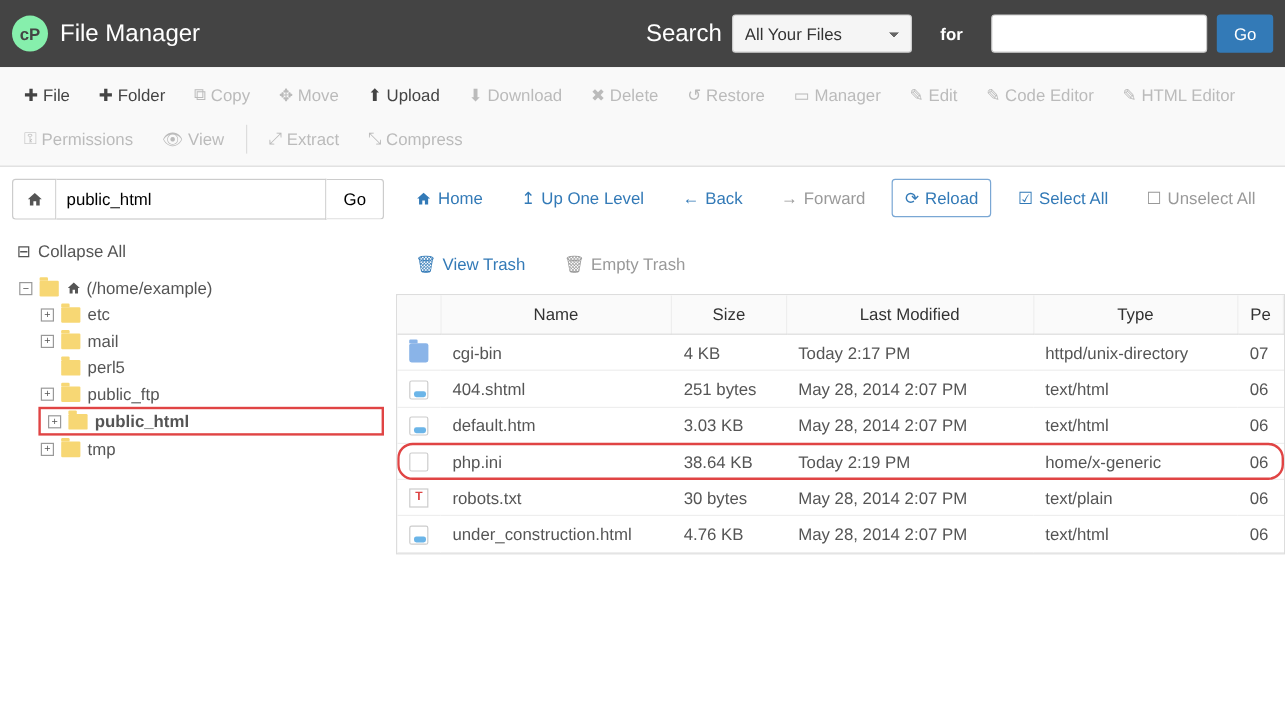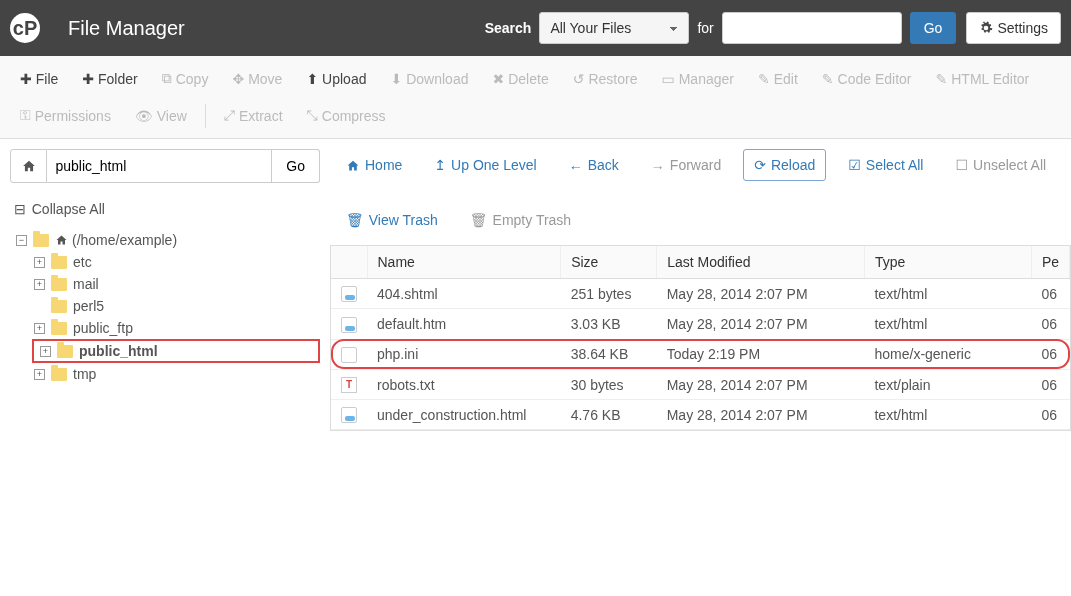--- a/index.html
+++ b/index.html
@@ -1,25 +1,25 @@
 <!DOCTYPE html>
 <html><head>
 <meta charset="utf-8">
 <style>
 * { margin: 0; padding: 0; box-sizing: border-box; font-family: "Helvetica Neue", Helvetica, Arial, sans-serif; }
 body { width: 1071px; height: 596px; overflow: hidden; background: #fff; font-size: 13px; color: #555; }
 
 
 .header { background: #444; color: #fff; height: 56px; display: flex; align-items: center; padding: 0 10px; }
-.logo { width: 30px; height: 30px; background: #ffffff; border-radius: 50%; display: flex; align-items: center; justify-content: center; color: #444; font-weight: bold; font-size: 20px; margin-right: 28px; }
+.logo { width: 30px; height: 30px; background: #86efac; border-radius: 50%; display: flex; align-items: center; justify-content: center; color: #444; font-weight: bold; font-size: 14px; margin-right: 10px; }
 .header-title { font-size: 20px; font-weight: 300; flex: 0 0 auto; }
 .header-spacer { flex: 1; }
-.search-label { margin-right: 8px; font-size: 14px; font-weight: bold; }
+.search-label { margin-right: 8px; font-size: 20px; }
 .search-select { height: 32px; background: #f5f5f5; border: 1px solid #ccc; padding: 0 28px 0 10px; font-size: 14px; color: #333; width: 150px; appearance: none; background-image: linear-gradient(45deg, transparent 50%, #666 50%), linear-gradient(135deg, #666 50%, transparent 50%); background-position: calc(100% - 14px) 14px, calc(100% - 10px) 14px; background-size: 4px 4px; background-repeat: no-repeat; border-radius: 3px;}
-.for-label { margin: 0 8px; font-size: 14px; }
+.for-label { margin: 0 24px; font-size: 14px; font-weight: bold; }
 .search-input { height: 32px; border: 1px solid #ccc; width: 180px; padding: 0 8px; border-radius: 3px; }
 .btn-go { background: #337ab7; color: #fff; border: none; height: 32px; padding: 0 14px; margin-left: 8px; border-radius: 3px; font-size: 14px; cursor: pointer; }
 .btn-settings { background: #fff; color: #333; border: 1px solid #ccc; height: 32px; padding: 0 12px; margin-left: 10px; border-radius: 3px; font-size: 14px; cursor: pointer; display: flex; align-items: center; gap: 4px; }
 
 
 .toolbar { background: #f9f9f9; border-bottom: 1px solid #ddd; padding: 6px 10px; display: flex; flex-wrap: wrap; gap: 4px; align-items: center; }
 .tb-btn { border: none; background: transparent; padding: 8px 10px; font-size: 14px; cursor: pointer; display: inline-flex; align-items: center; gap: 4px; color: #444; border-radius: 3px; }
 .tb-btn.disabled { color: #bbb; cursor: default; }
 .tb-sep { width: 1px; height: 24px; background: #ddd; margin: 0 4px; }
 
@@ -49,21 +49,21 @@
 
 .content { flex: 1; display: flex; flex-direction: column; }
 .navbar { display: flex; align-items: center; gap: 12px; padding: 10px 6px; flex-wrap: wrap; }
 .nav-btn { border: none; background: transparent; padding: 7px 10px; font-size: 14px; cursor: pointer; display: inline-flex; align-items: center; gap: 5px; border-radius: 3px; }
 .nav-btn.blue { color: #337ab7; }
 .nav-btn.gray { color: #999; }
 .nav-btn.boxed { border: 1px solid #7aa7d4; color: #337ab7; }
 
 .table-wrap { border: 1px solid #ddd; overflow: hidden; }
 .ftable { width: 100%; border-collapse: collapse; font-size: 14px; }
-.ftable th { text-align: left; padding: 8px 10px; border-bottom: 1px solid #ddd; border-right: 1px solid #eee; font-weight: normal; color: #333; background: #fafafa; }
+.ftable th { text-align: center; padding: 8px 10px; border-bottom: 1px solid #ddd; border-right: 1px solid #eee; font-weight: normal; color: #333; background: #fafafa; }
 .ftable td { padding: 6px 10px; border-bottom: 1px solid #eee; white-space: nowrap; }
 .ftable tr.hl td { }
 .ftable tr.hl { outline: 2px solid #e04444; outline-offset: -2px; border-radius: 13px; }
 .col-ic { width: 36px; text-align: center; }
 .col-name { width: 200px; }
 .col-size { width: 100px; }
 .col-lm { width: 220px; }
 .col-type { width: 180px; }
 .file-icon { width: 16px; height: 16px; display: inline-block; vertical-align: middle; }
 
@@ -88,28 +88,20 @@
   <div class="logo">cP</div>
   <div class="header-title">File Manager</div>
   <div class="header-spacer"></div>
   <span class="search-label">Search</span>
   <select class="search-select">
     <option>All Your Files</option>
   </select>
   <span class="for-label">for</span>
   <input class="search-input" value="" style="">
   <button class="btn-go">Go</button>
-  <button class="btn-settings">
-    <span>
-      <svg width="14" height="14" viewBox="0 0 24 24" fill="#333">
-          <path d="M12 8a4 4 0 100 8 4 4 0 000-8zm9 4l2 1-1 3-2-1a8 8 0 01-2 2l1 2-3 1-1-2a8 8 0 01-3 0l-1 2-3-1 1-2a8 8 0 01-2-2l-2 1-1-3 2-1a8 8 0 010-3l-2-1 1-3 2 1a8 8 0 012-2L6 2l3-1 1 2a8 8 0 013 0l1-2 3 1-1 2a8 8 0 012 2l2-1 1 3-2 1a8 8 0 010 3z" opacity=".9"></path>
-        </svg>
-    </span>
-    <span>Settings</span>
-  </button>
 </div>
 
 <div class="toolbar">
   <button class="tb-btn">
       <span>✚</span>
       <span>File</span>
     </button>
   <button class="tb-btn">
       <span>✚</span>
       <span>Folder</span>
@@ -293,20 +285,28 @@
             <th class="col-ic"></th>
             <th class="col-name">Name</th>
             <th class="col-size">Size</th>
             <th class="col-lm">Last Modified</th>
             <th class="col-type">Type</th>
             <th>Pe</th>
           </tr>
         </thead>
         <tbody id="file-rows">
             <tr>
+              <td class="col-ic"><span class="file-icon fi-folder"></span></td>
+              <td>cgi-bin</td>
+              <td>4 KB</td>
+              <td>Today 2:17 PM</td>
+              <td>httpd/unix-directory</td>
+              <td>07</td>
+            </tr>
+            <tr>
               <td class="col-ic"><span class="file-icon fi-html"></span></td>
               <td>404.shtml</td>
               <td>251 bytes</td>
               <td>May 28, 2014 2:07 PM</td>
               <td>text/html</td>
               <td>06</td>
             </tr>
             <tr>
               <td class="col-ic"><span class="file-icon fi-html"></span></td>
               <td>default.htm</td>

